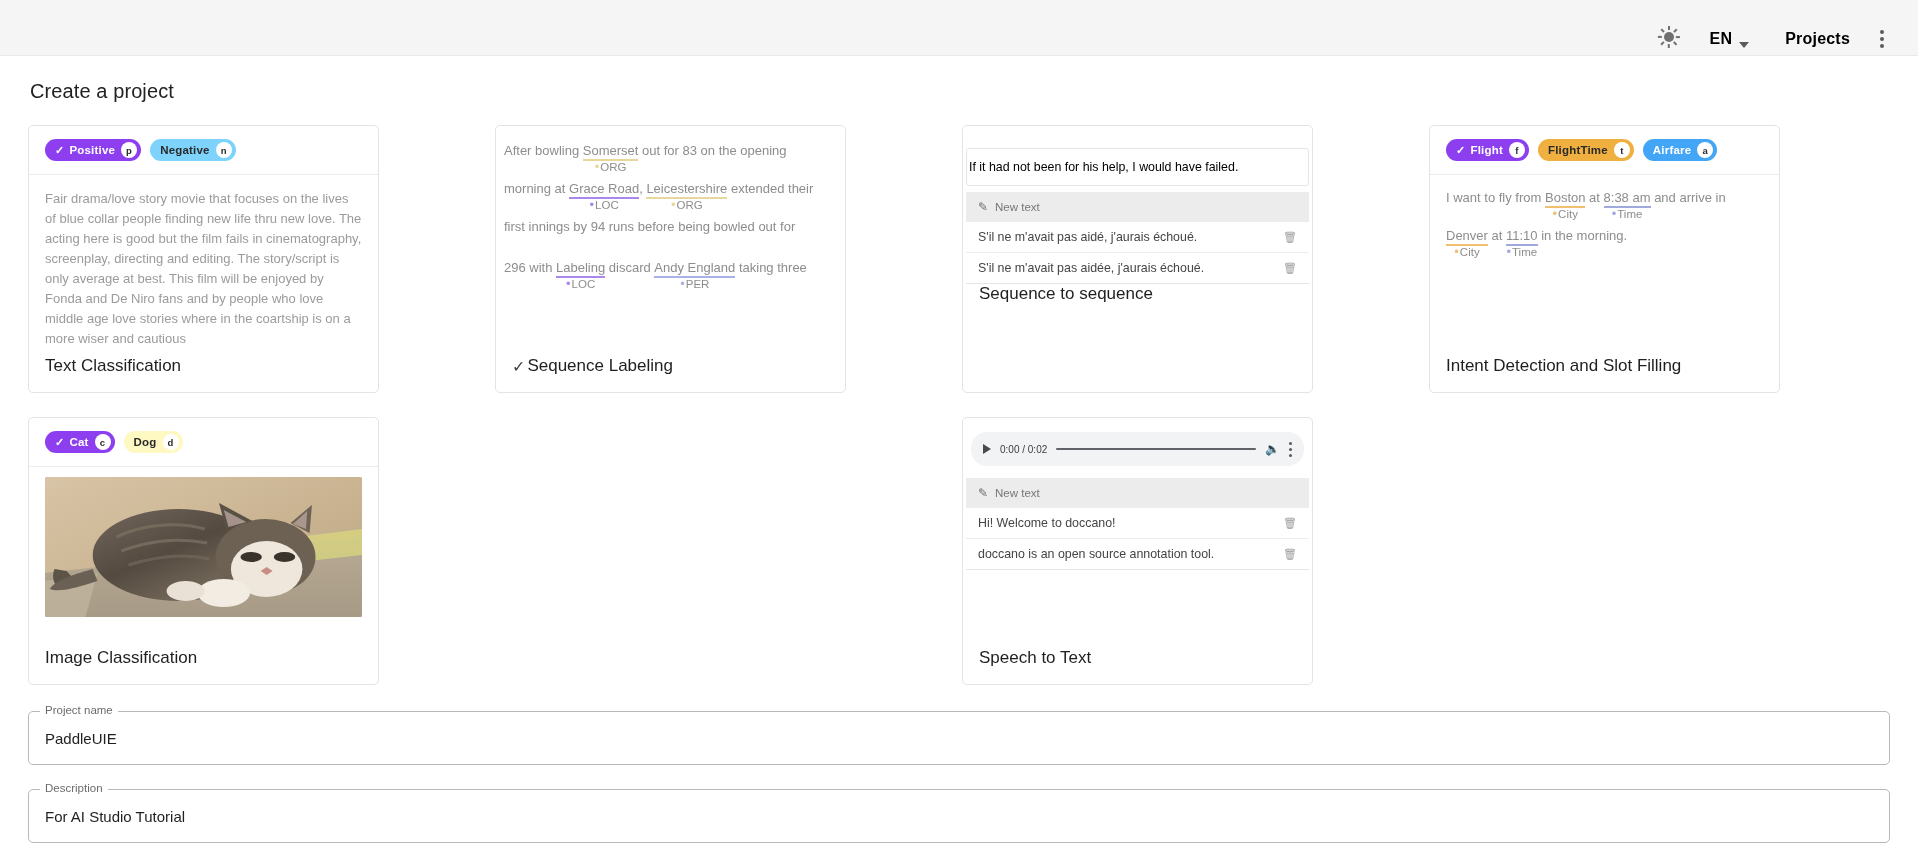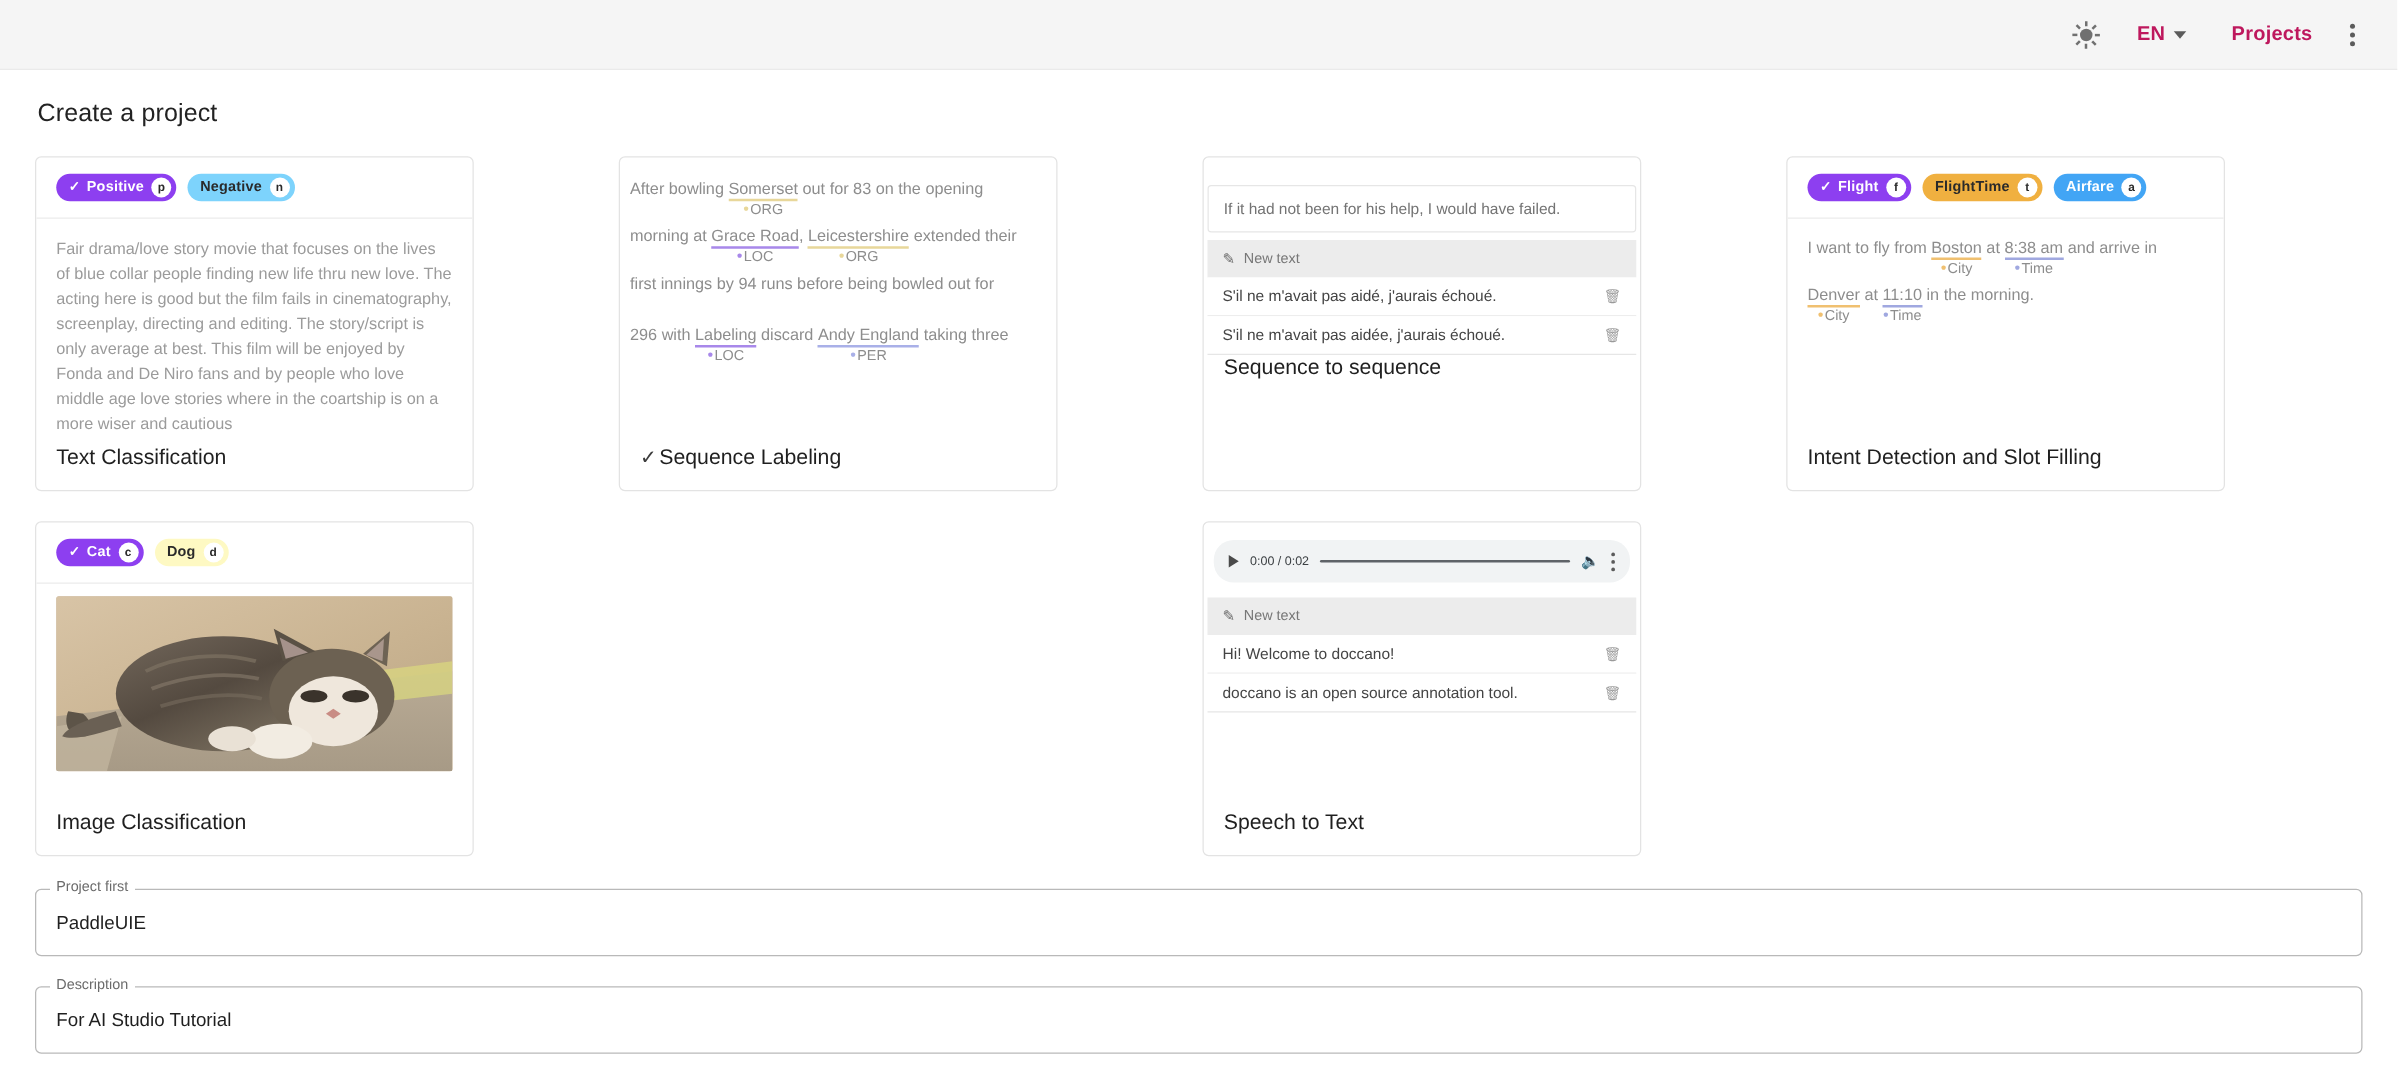--- a/index.html
+++ b/index.html
@@ -21,27 +21,27 @@
     display: flex;
     align-items: center;
     justify-content: flex-end;
     padding: 0 22px 0 0;
     gap: 0;
   }
   .appbar-right { display: flex; align-items: center; gap: 0; }
   .ab-btn {
     height: 40px;
     display: flex;
-    align-items: center;
+    align-items: flex-end;
     justify-content: center;
     gap: 7px;
     padding: 0 18px;
     border-radius: 4px;
     cursor: pointer;
-    color: #be185d;
+    color: #000000;
     font-size: 16px;
     font-weight: bold;
     letter-spacing: .2px;
     user-select: none;
   }
   .ab-icon-btn { padding: 0 12px; }
   .caret {
     width: 0; height: 0;
     border-left: 5px solid transparent;
     border-right: 5px solid transparent;
@@ -161,23 +161,23 @@
   }
   .seq-line.tagged { margin-bottom: 21px; }
 
   
   .s2s-body { padding: 10px 0 0 0; }
   .s2s-head-gap { height: 12px; }
   .s2s-source {
     border: 1px solid #e6e6e6;
     border-radius: 3px;
     margin: 0 3px 6px 3px;
-    padding: 11px 12px;
+    padding: 11px 2px;
     font-size: 12.4px;
-    color: #737373;
+    color: #000000;
     background: #fff;
   }
   .newtext-row {
     background: #ececec;
     display: flex;
     align-items: center;
     gap: 7px;
     padding: 8px 12px;
     margin: 0 3px;
     font-size: 11.5px;
@@ -487,21 +487,21 @@
       </div>
       <div class="card-title" style="margin-top:auto">
         <span>Speech to Text</span>
       </div>
     </div>
 
   </div>
 
   <div class="fields">
     <div class="field">
-      <span class="field-label">Project first</span>
+      <span class="field-label">Project name</span>
       <input class="field-value" type="text" value="PaddleUIE" style="">
     </div>
     <div class="field">
       <span class="field-label">Description</span>
       <input class="field-value" type="text" value="For AI Studio Tutorial" style="">
     </div>
   </div>
 </div>
 
 </body></html>

